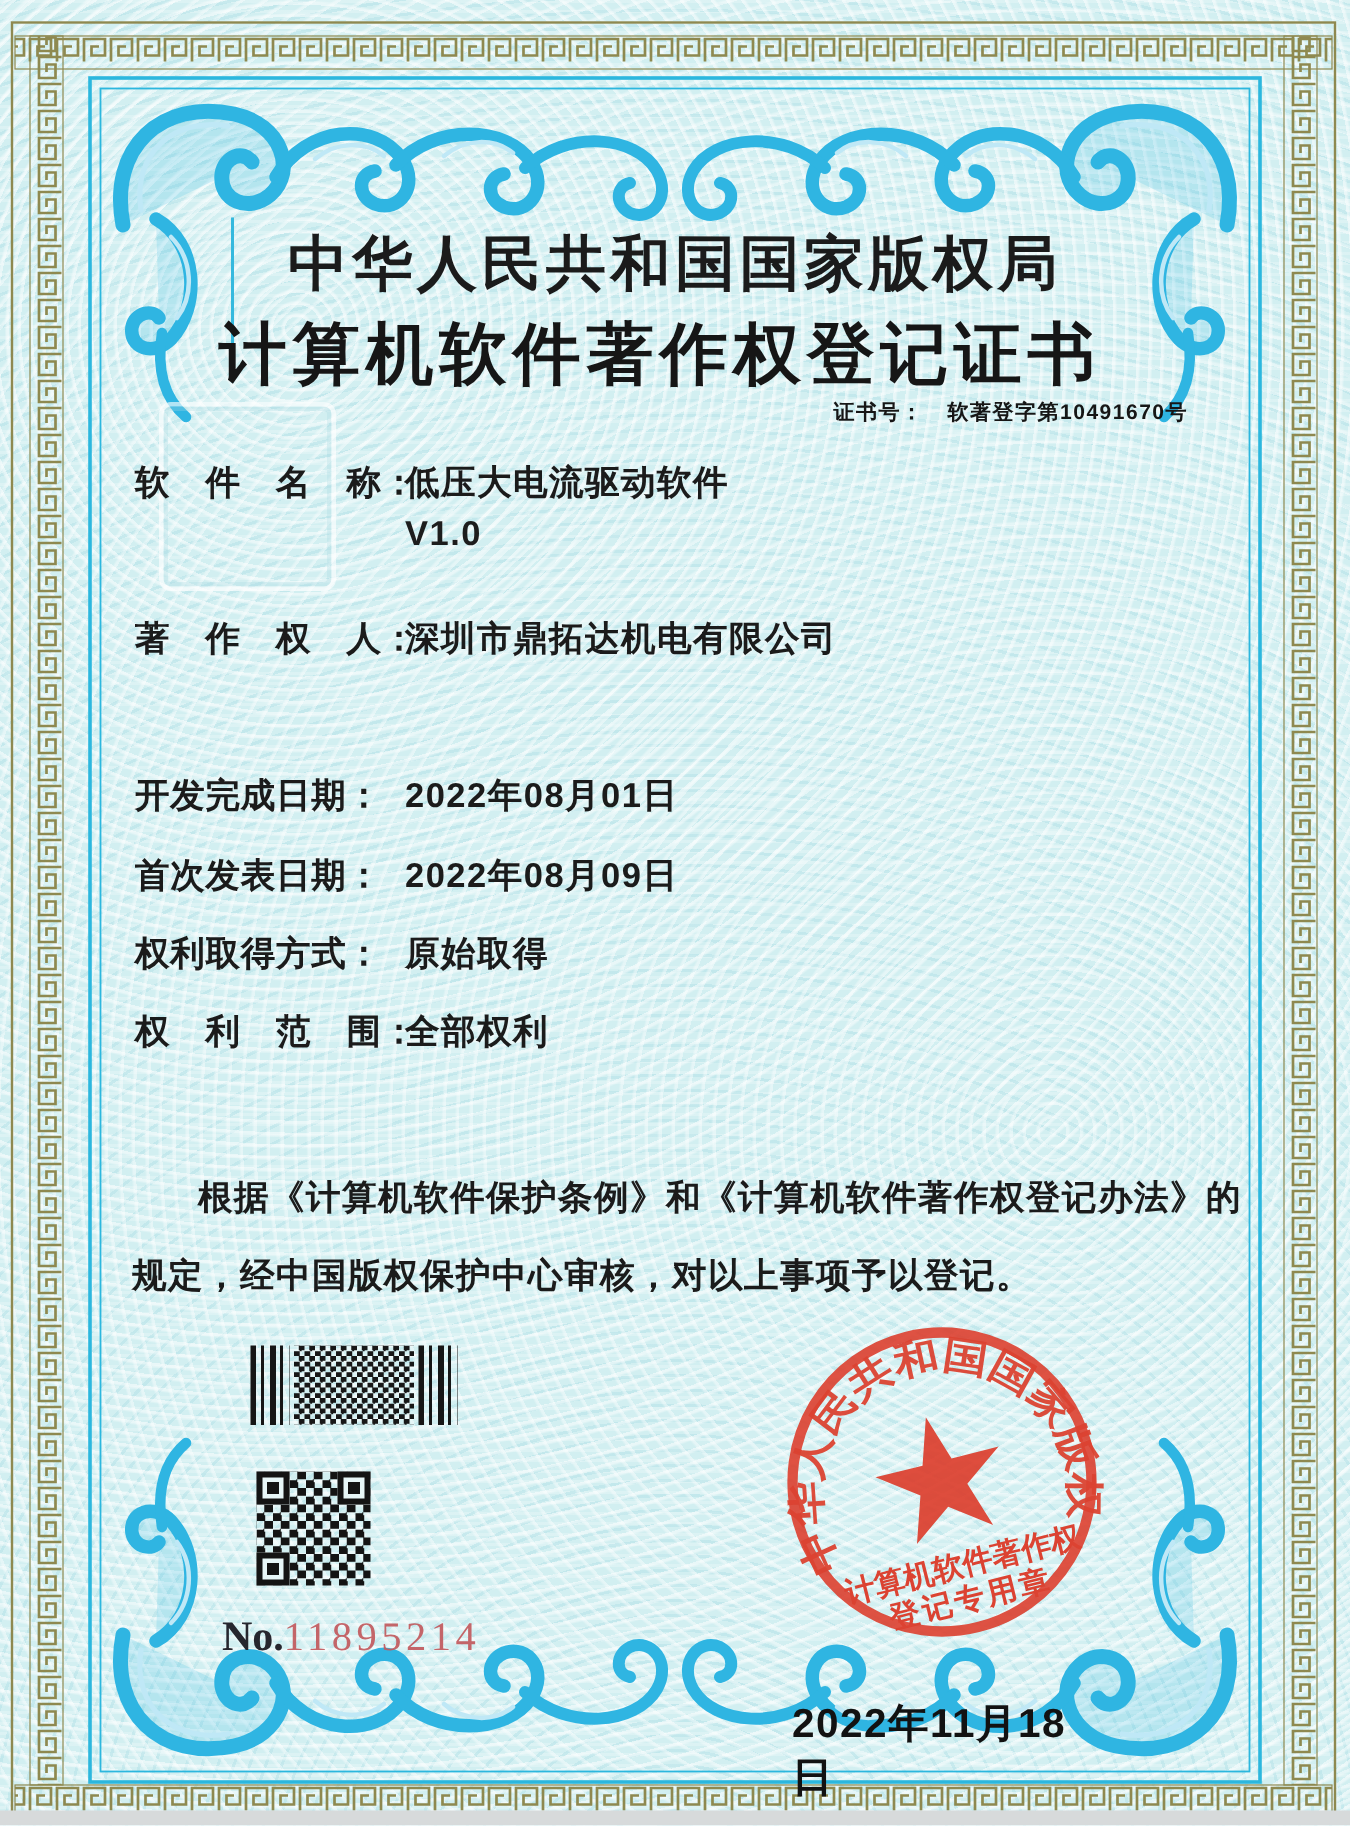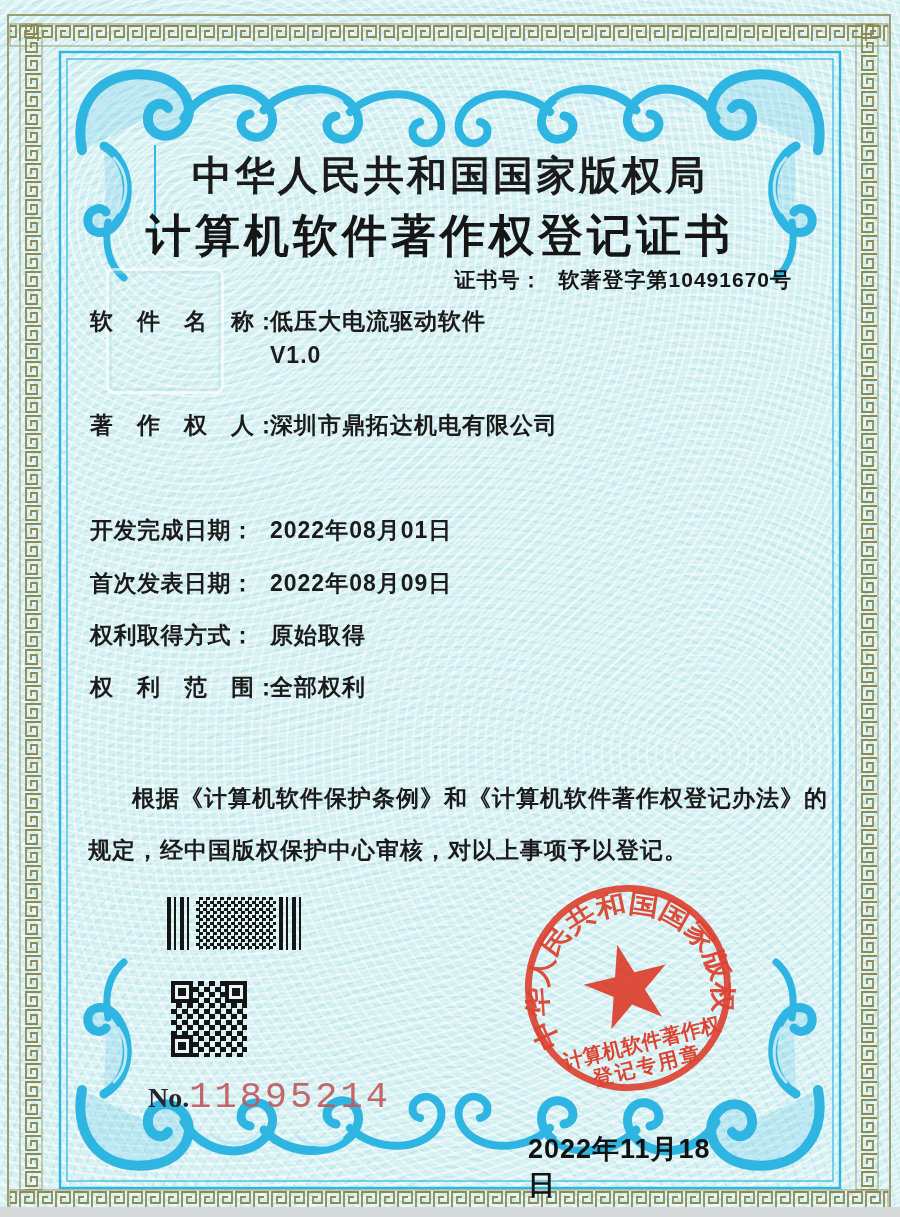--- a/index.html
+++ b/index.html
@@ -20,21 +20,21 @@
   .authority{
     position:absolute;left:0;top:148px;width:900px;text-align:center;
     font-size:40px;font-weight:bold;letter-spacing:3px;color:#1b1b1b;
   }
   .cert-title{
     position:absolute;left:0;top:206px;width:880px;text-align:center;
     font-size:45px;font-weight:bold;letter-spacing:4px;color:#161616;
   }
   .certno-row{
     position:absolute;top:266px;right:108px;display:flex;gap:16px;
-    font-size:21px;font-weight:bold;color:#161616;letter-spacing:1px;
+    font-size:14px;font-weight:bold;color:#161616;letter-spacing:1px;
   }
   .field{position:absolute;left:90px;display:flex;font-size:23px;font-weight:bold;color:#1b1b1b;}
   .field .flabel{width:180px;flex:0 0 auto;white-space:pre;letter-spacing:.5px;}
   .field .fvalue{white-space:pre;letter-spacing:1px;}
   .fvalue2{position:absolute;left:270px;font-size:23px;font-weight:bold;letter-spacing:1px;}
   .r1{top:306px}.r1b{top:342px}.r2{top:410px}.r3{top:515px}.r4{top:568px}
   .r5{top:620px}.r6{top:672px}.r7{top:721px}
   .stmt{position:absolute;left:88px;width:736px;font-size:23px;font-weight:bold;
     color:#1b1b1b;letter-spacing:1px;white-space:nowrap;}
   .stmt.l1{top:783px;text-indent:44px;}
@@ -52,21 +52,21 @@
     background-size:7px 7px;}
   .qr{position:absolute;left:171px;top:981px;width:76px;height:76px;background:
     repeating-conic-gradient(#141414 0% 25%, rgba(0,0,0,0) 0% 50%);
     background-size:11px 11px;}
   .qr .m{position:absolute;width:14px;height:14px;border:4px solid #141414;background:#e7f6f7;}
   .qr .m::after{content:'';position:absolute;inset:3px;background:#141414;}
   .qr .m.tl{left:0;top:0}.qr .m.tr{right:0;top:0}.qr .m.bl{left:0;bottom:0}
   
   .serial{position:absolute;left:148px;top:1076px;display:flex;align-items:baseline;}
   .serial .no{font-family:"Liberation Serif","DejaVu Serif",serif;font-weight:bold;font-size:28px;color:#26262e;}
-  .serial .num{font-family:Liberation Mono, monospace;font-size:37px;
+  .serial .num{font-family:Liberation Serif, serif;font-size:27px;
     color:#c25a5e;letter-spacing:3px;opacity:.92;}
   .seal-date{position:absolute;left:528px;top:1131px;width:210px;text-align:left;
     font-size:27px;font-weight:bold;color:#121212;letter-spacing:1px;}
   
   .seal{position:absolute;left:522px;top:882px;width:212px;height:212px;
     transform:rotate(-14deg);opacity:.95;}
 </style>
 </head>
 <body>
 

